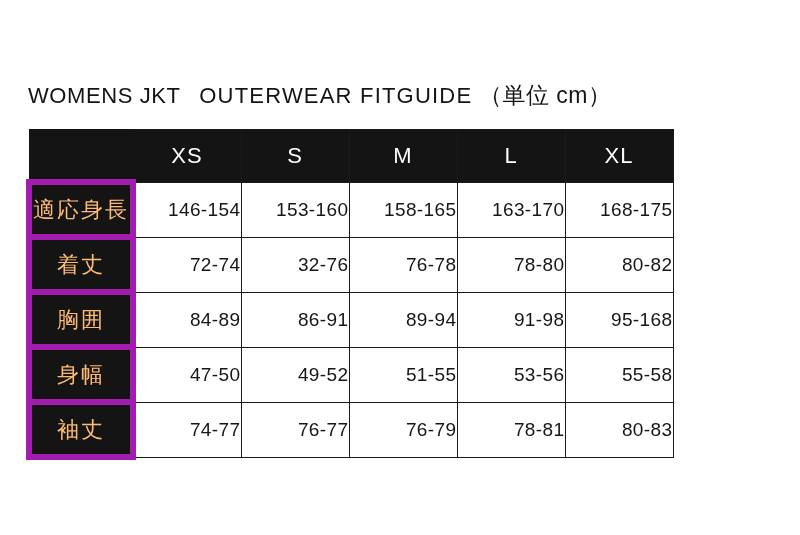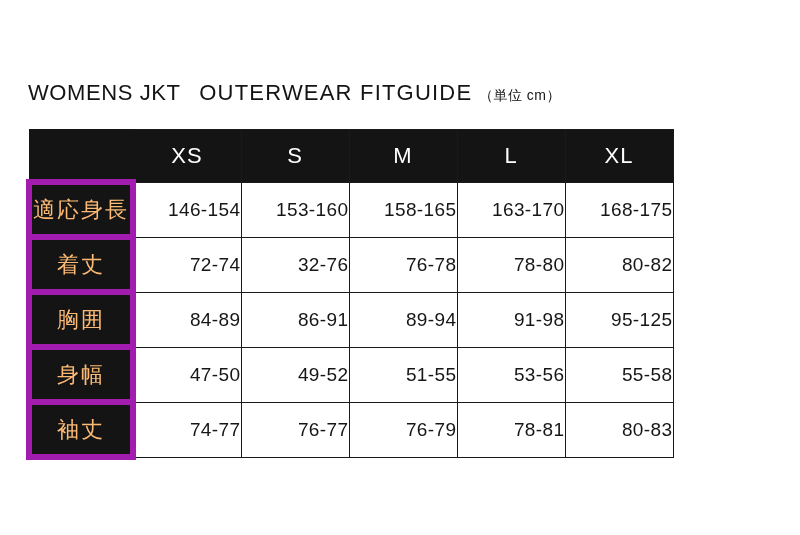--- a/index.html
+++ b/index.html
@@ -32,21 +32,21 @@
   .title .t-strong {
     font-weight: normal;
     letter-spacing: 0.6px;
   }
   .title .t-main {
     font-weight: normal;
     letter-spacing: 1.2px;
     margin-left: 12px;
   }
   .title .t-unit {
-    font-size: 14px;
+    font-size: 23px;
     letter-spacing: 0.5px;
     margin-top: 6px;
   }
   table.size-table {
     position: absolute;
     left: 26px;
     top: 129px;
     border-collapse: collapse;
     table-layout: fixed;
     width: 644px;
@@ -139,21 +139,21 @@
         <td class="data-cell">76-78</td>
         <td class="data-cell">78-80</td>
         <td class="data-cell">80-82</td>
       </tr>
       <tr>
         <th class="row-head">胸囲</th>
         <td class="data-cell">84-89</td>
         <td class="data-cell">86-91</td>
         <td class="data-cell">89-94</td>
         <td class="data-cell">91-98</td>
-        <td class="data-cell">95-125</td>
+        <td class="data-cell">95-168</td>
       </tr>
       <tr>
         <th class="row-head">身幅</th>
         <td class="data-cell">47-50</td>
         <td class="data-cell">49-52</td>
         <td class="data-cell">51-55</td>
         <td class="data-cell">53-56</td>
         <td class="data-cell">55-58</td>
       </tr>
       <tr>

